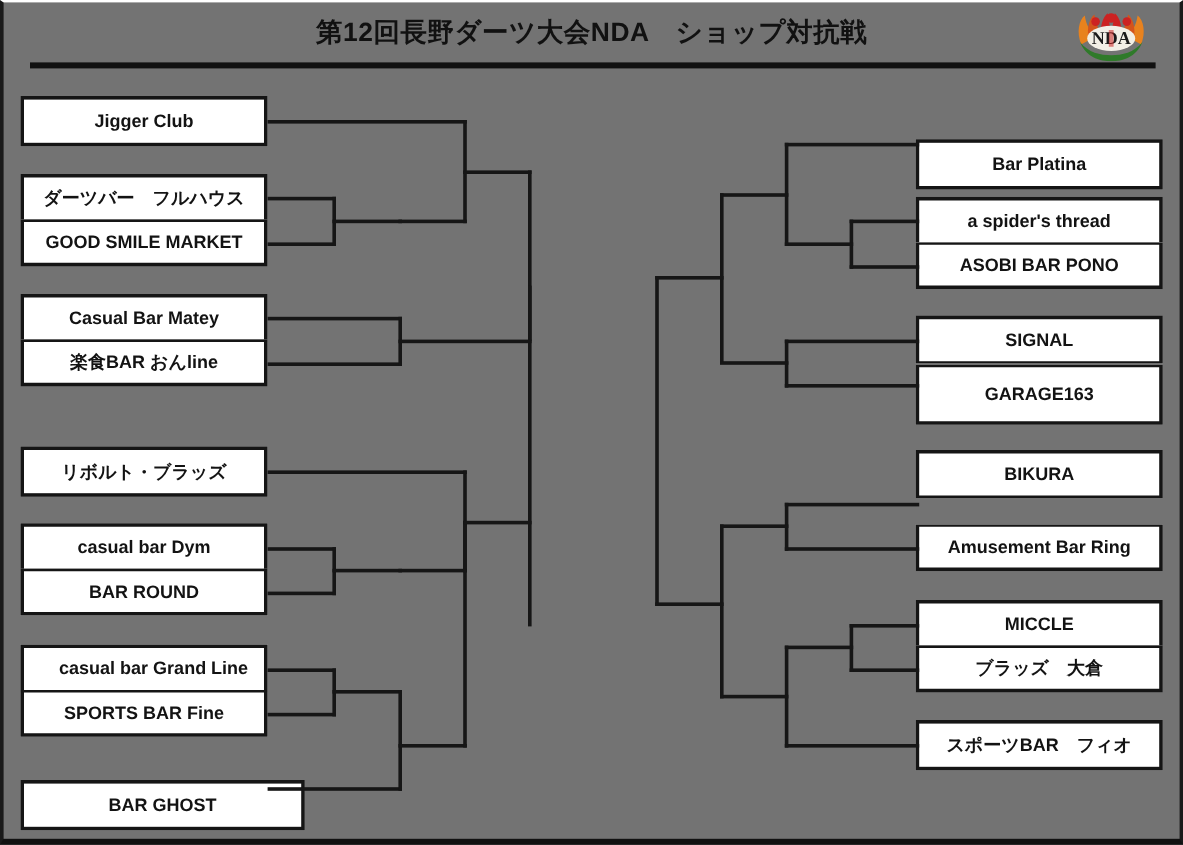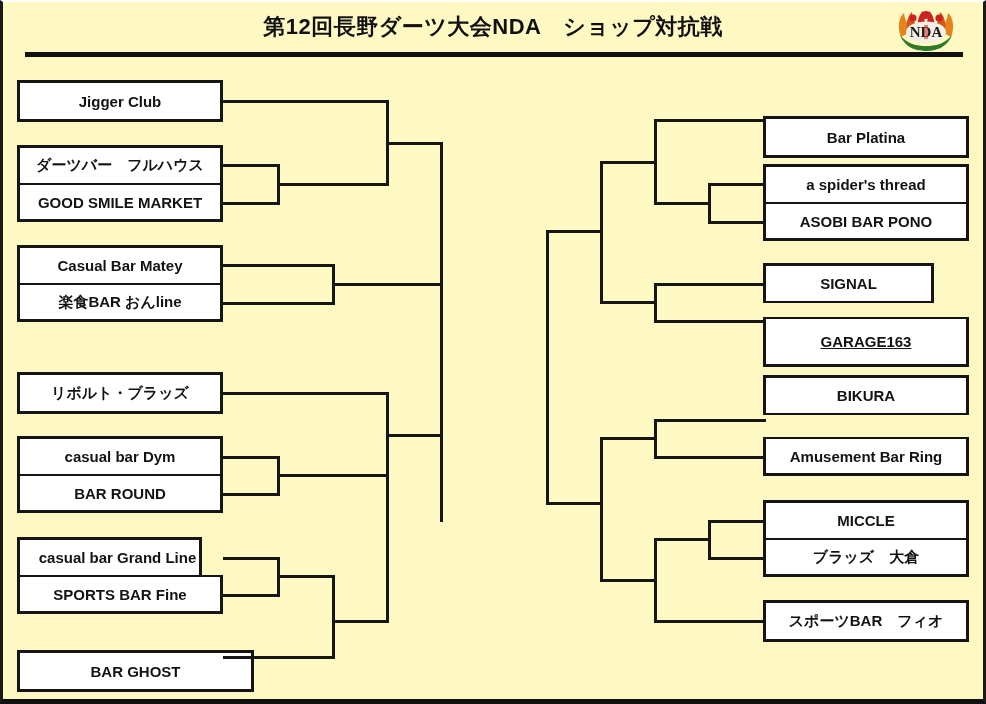--- a/index.html
+++ b/index.html
@@ -5,21 +5,21 @@
   html,body{margin:0;padding:0;}
   body{
     width:986px;height:704px;
     background:#fdfdfd;
     font-family:"Liberation Sans","DejaVu Sans",sans-serif;
     overflow:hidden;
   }
   #page{
     position:relative;
     width:986px;height:704px;
-    background:#fef9c3;
+    background:#737373;
     box-sizing:border-box;
     border-left:3px solid #1a1a1a;
     border-right:3px solid #1a1a1a;
     border-bottom:5px solid #111111;
     border-top:2px solid #ffffff;
   }
 
   
   #header{
     position:absolute;left:0;top:0;width:980px;height:54px;
@@ -99,21 +99,21 @@
     <div class="box stackBot" style="left:14px;top:181px;width:206px;height:39px;">GOOD SMILE MARKET</div>
 
     <div class="box stackTop" style="left:14px;top:243px;width:206px;height:40px;">Casual Bar Matey</div>
     <div class="box stackBot" style="left:14px;top:281px;width:206px;height:39px;">楽食BAR おんline</div>
 
     <div class="box" style="left:14px;top:370px;width:206px;height:42px;">リボルト・ブラッズ</div>
 
     <div class="box stackTop" style="left:14px;top:434px;width:206px;height:40px;">casual bar Dym</div>
     <div class="box stackBot" style="left:14px;top:472px;width:206px;height:39px;">BAR ROUND</div>
 
-    <div class="box stackTop" style="left:14px;top:535px;width:185px;height:40px;padding-left:16px;">casual bar Grand Line</div>
+    <div class="box stackTop" style="left:14px;top:535px;width:206px;height:40px;padding-left:16px;">casual bar Grand Line</div>
     <div class="box stackBot" style="left:14px;top:573px;width:206px;height:39px;">SPORTS BAR Fine</div>
 
     <div class="box" style="left:14px;top:648px;width:237px;height:42px;">BAR GHOST</div>
 
     <div class="h" style="left:220px;top:162px;width:57px;"></div>
     <div class="h" style="left:220px;top:200px;width:57px;"></div>
     <div class="v" style="left:274px;top:162px;height:41px;"></div>
     <div class="h" style="left:274px;top:181px;width:58px;"></div>
 
     <div class="h" style="left:220px;top:262px;width:112px;"></div>
@@ -153,22 +153,22 @@
     <div class="h" style="left:437px;top:518px;width:0px;"></div>
   </div>
 
   <div>
 
     <div class="box" style="left:760px;top:97px;width:206px;height:42px;margin-top:17px;">Bar Platina</div>
 
     <div class="box stackTop" style="left:760px;top:162px;width:206px;height:40px;">a spider's thread</div>
     <div class="box stackBot" style="left:760px;top:200px;width:206px;height:39px;">ASOBI BAR PONO</div>
 
-    <div class="box stackTop" style="left:760px;top:261px;width:171px;height:40px;">SIGNAL</div>
-    <div class="box stackBot" style="left:760px;top:315px;width:206px;height:50px;text-decoration:underline;">GARAGE163</div>
+    <div class="box stackTop" style="left:760px;top:261px;width:206px;height:40px;">SIGNAL</div>
+    <div class="box stackBot" style="left:760px;top:302px;width:206px;height:50px;">GARAGE163</div>
 
     <div class="box stackTop" style="left:760px;top:373px;width:206px;height:40px;">BIKURA</div>
     <div class="box stackBot" style="left:760px;top:435px;width:206px;height:39px;">Amusement Bar Ring</div>
 
     <div class="box stackTop" style="left:760px;top:498px;width:206px;height:40px;">MICCLE</div>
     <div class="box stackBot" style="left:760px;top:536px;width:206px;height:39px;">ブラッズ　大倉</div>
 
     <div class="box" style="left:760px;top:598px;width:206px;height:42px;">スポーツBAR　フィオ</div>
 
     <div class="h" style="left:705px;top:181px;width:58px;"></div>

